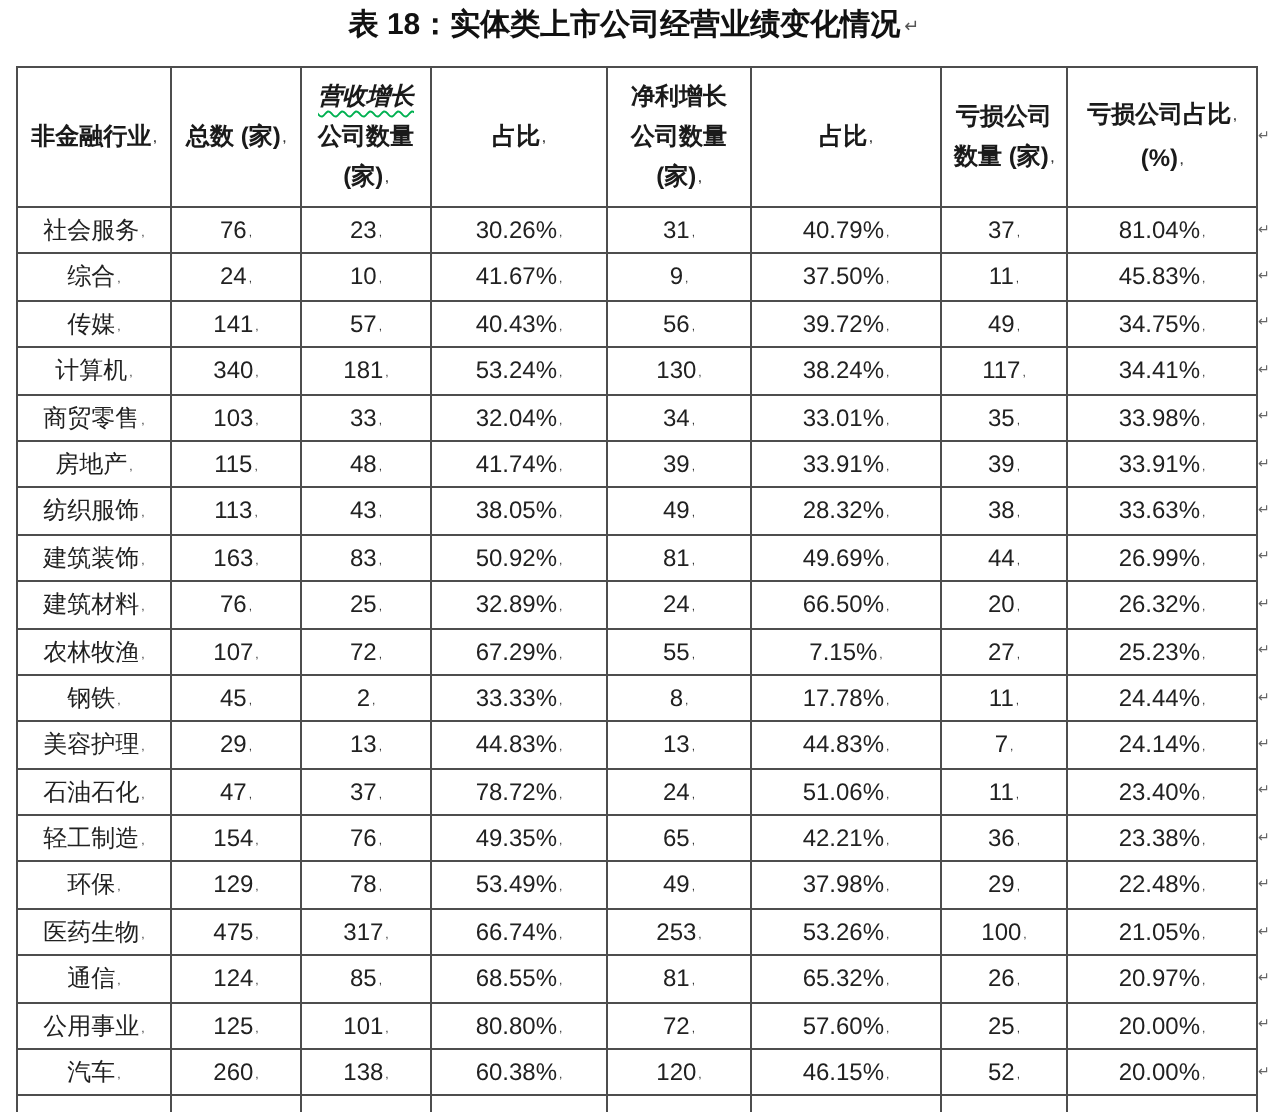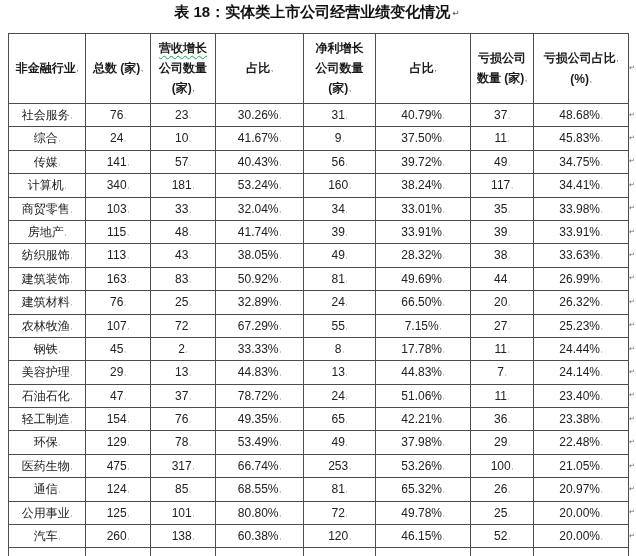--- a/index.html
+++ b/index.html
@@ -38,20 +38,21 @@
   .doc-table tbody tr { height: 23.4px; }
   .doc-table th { font-weight: bold; color: #1a1a1a; }
   .hline { line-height: 20px; white-space: nowrap; }
 
   .squiggle {
     text-decoration: underline;
     text-decoration-style: wavy;
     text-decoration-color: #00b050;
     text-decoration-thickness: 1px;
     text-underline-offset: 3px;
+    font-style: italic;
   }
   .cellmark {
     font-size: 6px; color: #333; margin-left: 1px; vertical-align: 1px;
   }
 
   tr.partial { height: 12px; }
   tr.partial td { border-bottom: none; }
 
   .row-marks {
     position: absolute; left: 629px; top: 33px; width: 7px;
@@ -117,21 +118,21 @@
     </thead>
     <tbody id="table-body">
         <tr>
           <td><span>社会服务</span><span class="cellmark">,</span></td>
           <td><span>76</span><span class="cellmark">,</span></td>
           <td><span>23</span><span class="cellmark">,</span></td>
           <td><span>30.26%</span><span class="cellmark">,</span></td>
           <td><span>31</span><span class="cellmark">,</span></td>
           <td><span>40.79%</span><span class="cellmark">,</span></td>
           <td><span>37</span><span class="cellmark">,</span></td>
-          <td><span>48.68%</span><span class="cellmark">,</span></td>
+          <td><span>81.04%</span><span class="cellmark">,</span></td>
         </tr>
         <tr>
           <td><span>综合</span><span class="cellmark">,</span></td>
           <td><span>24</span><span class="cellmark">,</span></td>
           <td><span>10</span><span class="cellmark">,</span></td>
           <td><span>41.67%</span><span class="cellmark">,</span></td>
           <td><span>9</span><span class="cellmark">,</span></td>
           <td><span>37.50%</span><span class="cellmark">,</span></td>
           <td><span>11</span><span class="cellmark">,</span></td>
           <td><span>45.83%</span><span class="cellmark">,</span></td>
@@ -144,21 +145,21 @@
           <td><span>56</span><span class="cellmark">,</span></td>
           <td><span>39.72%</span><span class="cellmark">,</span></td>
           <td><span>49</span><span class="cellmark">,</span></td>
           <td><span>34.75%</span><span class="cellmark">,</span></td>
         </tr>
         <tr>
           <td><span>计算机</span><span class="cellmark">,</span></td>
           <td><span>340</span><span class="cellmark">,</span></td>
           <td><span>181</span><span class="cellmark">,</span></td>
           <td><span>53.24%</span><span class="cellmark">,</span></td>
-          <td><span>160</span><span class="cellmark">,</span></td>
+          <td><span>130</span><span class="cellmark">,</span></td>
           <td><span>38.24%</span><span class="cellmark">,</span></td>
           <td><span>117</span><span class="cellmark">,</span></td>
           <td><span>34.41%</span><span class="cellmark">,</span></td>
         </tr>
         <tr>
           <td><span>商贸零售</span><span class="cellmark">,</span></td>
           <td><span>103</span><span class="cellmark">,</span></td>
           <td><span>33</span><span class="cellmark">,</span></td>
           <td><span>32.04%</span><span class="cellmark">,</span></td>
           <td><span>34</span><span class="cellmark">,</span></td>
@@ -285,21 +286,21 @@
           <td><span>65.32%</span><span class="cellmark">,</span></td>
           <td><span>26</span><span class="cellmark">,</span></td>
           <td><span>20.97%</span><span class="cellmark">,</span></td>
         </tr>
         <tr>
           <td><span>公用事业</span><span class="cellmark">,</span></td>
           <td><span>125</span><span class="cellmark">,</span></td>
           <td><span>101</span><span class="cellmark">,</span></td>
           <td><span>80.80%</span><span class="cellmark">,</span></td>
           <td><span>72</span><span class="cellmark">,</span></td>
-          <td><span>49.78%</span><span class="cellmark">,</span></td>
+          <td><span>57.60%</span><span class="cellmark">,</span></td>
           <td><span>25</span><span class="cellmark">,</span></td>
           <td><span>20.00%</span><span class="cellmark">,</span></td>
         </tr>
         <tr>
           <td><span>汽车</span><span class="cellmark">,</span></td>
           <td><span>260</span><span class="cellmark">,</span></td>
           <td><span>138</span><span class="cellmark">,</span></td>
           <td><span>60.38%</span><span class="cellmark">,</span></td>
           <td><span>120</span><span class="cellmark">,</span></td>
           <td><span>46.15%</span><span class="cellmark">,</span></td>

